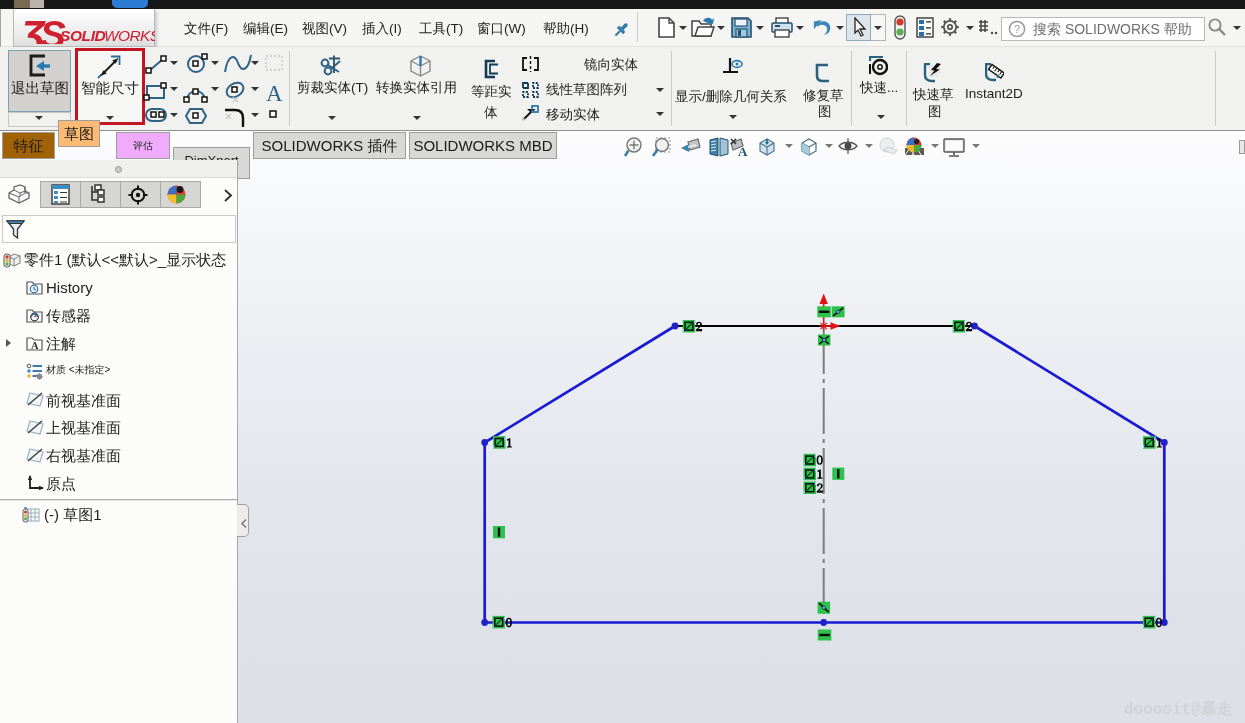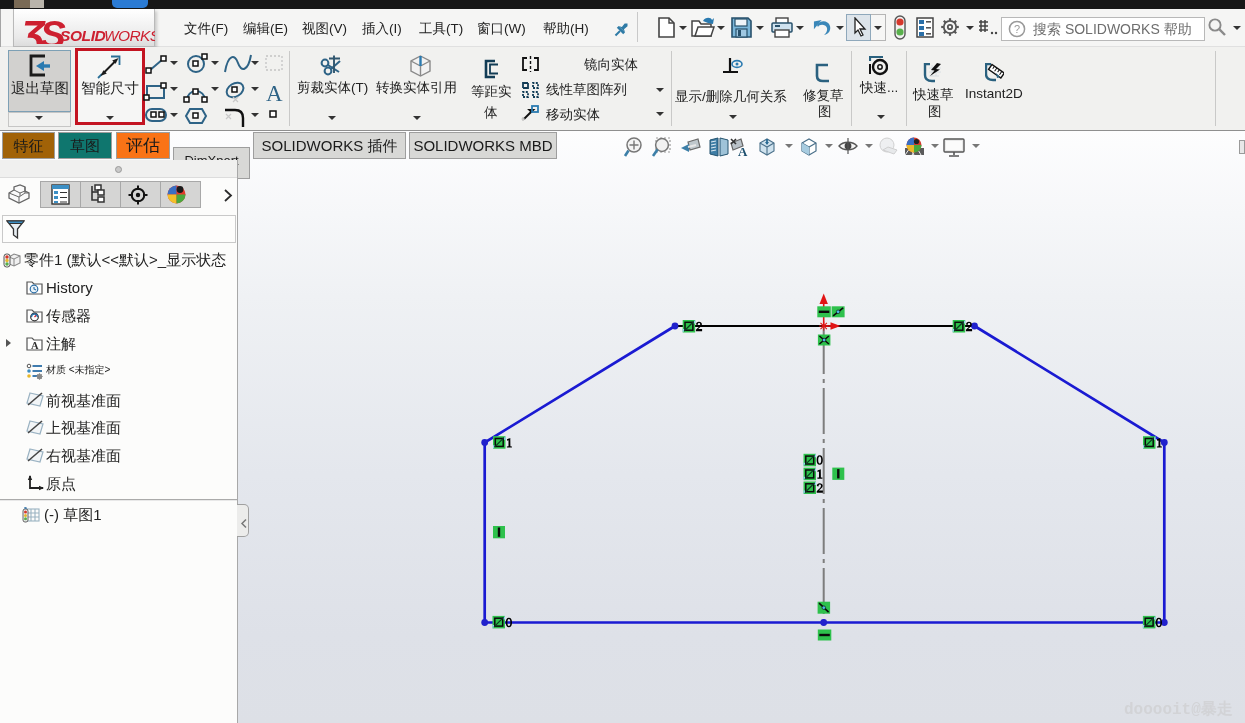--- a/index.html
+++ b/index.html
@@ -403,22 +403,22 @@
 </div>
 <div class="abs dd" style="left:785px;top:144px;border-top-color:#777;"></div>
 <div class="abs dd" style="left:825px;top:144px;border-top-color:#777;"></div>
 <div class="abs dd" style="left:865px;top:144px;border-top-color:#777;"></div>
 <div class="abs dd" style="left:931px;top:144px;border-top-color:#777;"></div>
 <div class="abs dd" style="left:972px;top:144px;border-top-color:#777;"></div>
 
 <div class="abs" style="left:1239px;top:140px;width:6px;height:14px;background:#e8e8e8;border:1px solid #9a9a9a;"></div>
 
 <div class="abs" style="left:2px;top:132px;width:53px;height:27px;background:#a16207;border:1px solid #9e9e9e;color:#1a1a1a;font-size:15px;text-align:center;line-height:25px;">特征</div>
-<div class="abs" style="left:58px;top:132px;width:54px;height:27px;background:#0f766e;border:1px solid #9e9e9e;color:#1a1a1a;font-size:15px;text-align:center;line-height:25px;">草图</div>
-<div class="abs" style="left:116px;top:132px;width:54px;height:27px;background:#f97316;border:1px solid #9e9e9e;color:#1a1a1a;font-size:17px;text-align:center;line-height:25px;">评估</div>
+<div class="abs" style="left:58px;top:120px;width:42px;height:27px;background:#fdba74;border:1px solid #9e9e9e;color:#1a1a1a;font-size:15px;text-align:center;line-height:25px;">草图</div>
+<div class="abs" style="left:116px;top:132px;width:54px;height:27px;background:#f0abfc;border:1px solid #9e9e9e;color:#1a1a1a;font-size:10px;text-align:center;line-height:25px;">评估</div>
 <div class="abs" style="left:173px;top:132px;width:77px;height:32px;background:#d8d8d6;border:1px solid #9e9e9e;color:#1a1a1a;font-size:13px;text-align:center;line-height:25px;margin-top:15px;">DimXpert</div>
 <div class="abs" style="left:409px;top:132px;width:148px;height:27px;background:#d8d8d6;border:1px solid #9e9e9e;color:#1a1a1a;font-size:15px;text-align:center;line-height:25px;">SOLIDWORKS MBD</div>
 <div class="abs" style="left:253px;top:132px;width:153px;height:27px;background:#d8d8d6;border:1px solid #9e9e9e;color:#1a1a1a;font-size:15px;text-align:center;line-height:25px;">SOLIDWORKS 插件</div>
 
 <svg class="abs" style="left:0;top:0;" width="1245" height="723" viewBox="0 0 1245 723">
 <defs>
   <g id="mk">
     <rect width="12.5" height="12.5" fill="#2ec14c"></rect>
     <path d="M0 12.5 L3.5 9 L0 9 Z" fill="#8fd8ef"></path>
     <path d="M12.5 0 L9 3.5 L12.5 3.5 Z" fill="#8fd8ef"></path>

